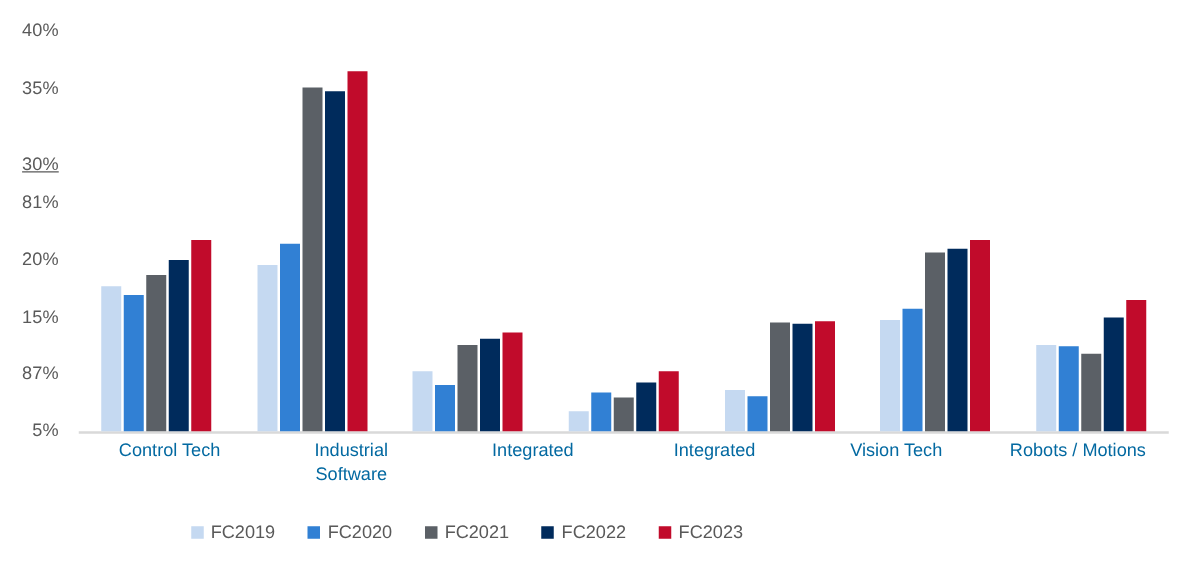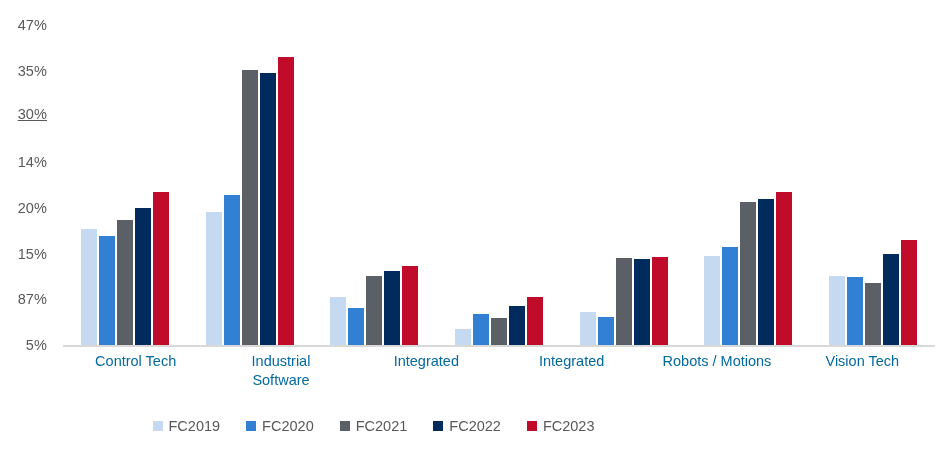--- a/index.html
+++ b/index.html
@@ -125,24 +125,24 @@
     color: #595959;
     white-space: nowrap;
   }
 </style>
 </head>
 <body>
 
 <div id="chart-root">
 
   <div class="y-axis-labels">
-      <div class="y-tick" style="top: 15px;">47%</div>
+      <div class="y-tick" style="top: 15px;">40%</div>
       <div class="y-tick" style="top: 60.7143px;">35%</div>
-      <div class="y-tick" style="top: 104px; text-decoration: underline;">30%</div>
-      <div class="y-tick" style="top: 152.143px;">14%</div>
+      <div class="y-tick" style="top: 122px; text-decoration: underline;">30%</div>
+      <div class="y-tick" style="top: 152.143px;">81%</div>
       <div class="y-tick" style="top: 197.857px;">20%</div>
       <div class="y-tick" style="top: 243.571px;">15%</div>
       <div class="y-tick" style="top: 289.286px;">87%</div>
       <div class="y-tick" style="top: 335px;">5%</div>
     </div>
 
   <div class="baseline"></div>
 
   <div class="groups">
       <div class="group">
@@ -209,22 +209,22 @@
         </div>
       </div>
     </div>
 
   <div class="x-axis-labels">
       <div class="x-label">Control Tech</div>
       <div class="x-label">Industrial
 Software</div>
       <div class="x-label">Integrated</div>
       <div class="x-label">Integrated</div>
+      <div class="x-label">Vision Tech</div>
       <div class="x-label">Robots / Motions</div>
-      <div class="x-label">Vision Tech</div>
     </div>
 
   <div class="legend">
       <div class="legend-item">
         <span class="legend-swatch" style="background: rgb(197, 217, 241);"></span>
         <span class="legend-label">FC2019</span>
       </div>
       <div class="legend-item">
         <span class="legend-swatch" style="background: rgb(49, 128, 212);"></span>
         <span class="legend-label">FC2020</span>

